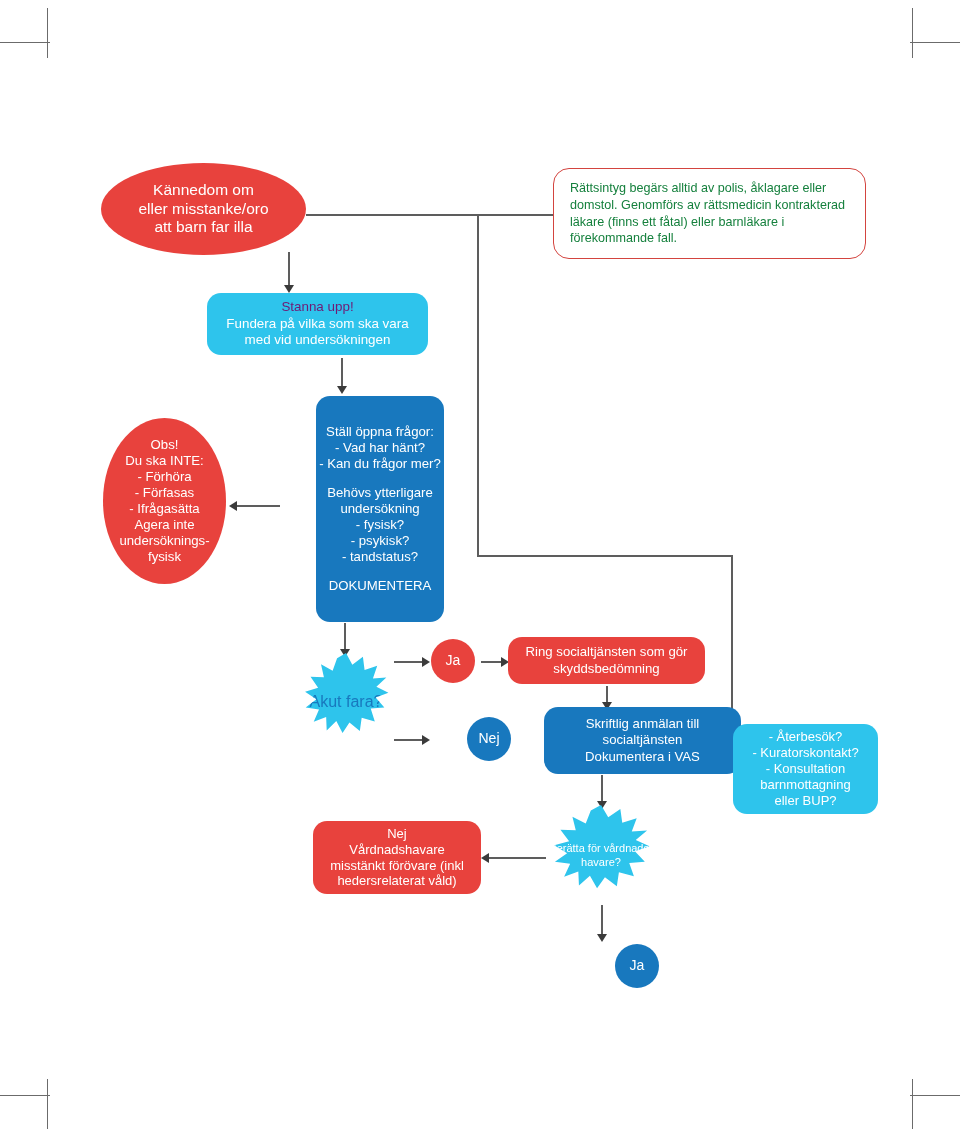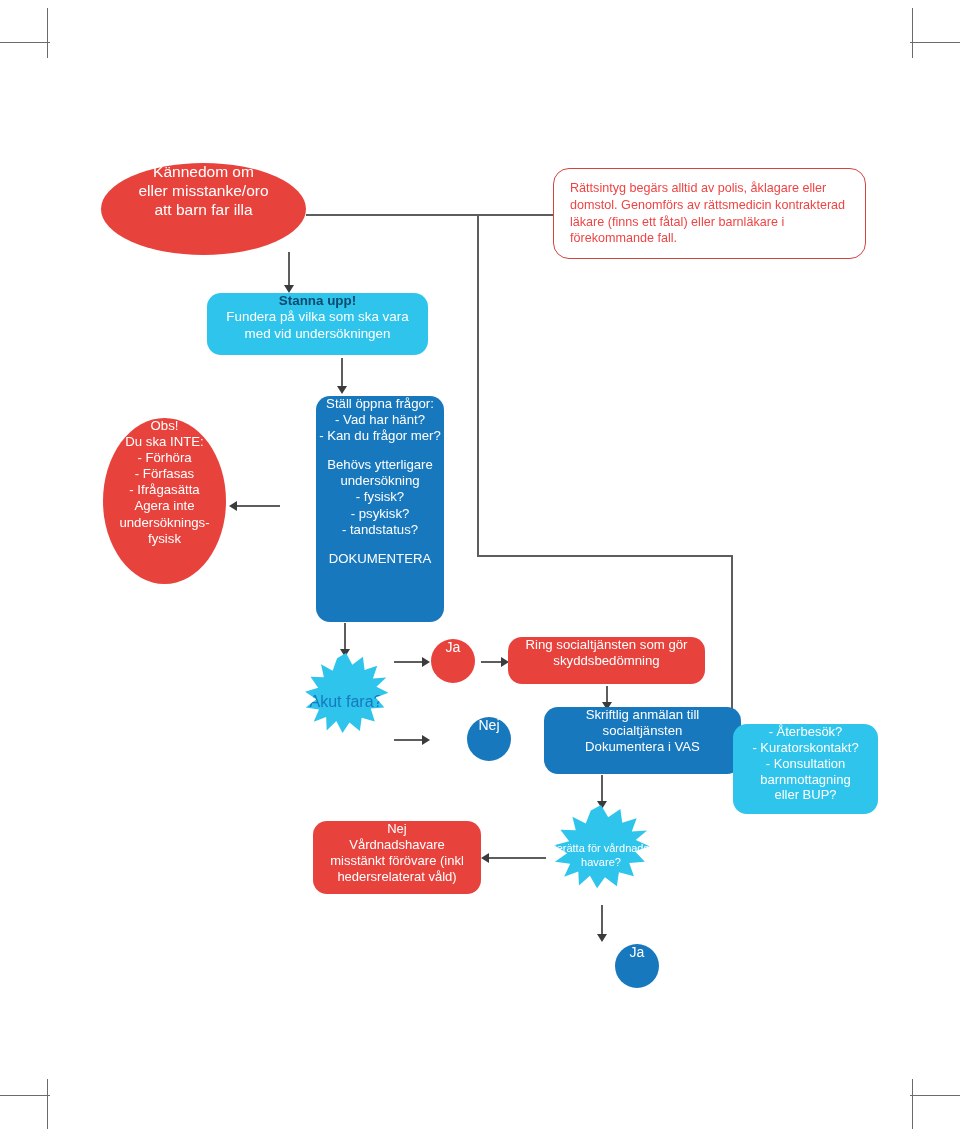--- a/index.html
+++ b/index.html
@@ -5,38 +5,38 @@
   html,body{margin:0;padding:0;background:#ffffff;}
   body{font-family:"Liberation Sans", sans-serif;}
   #page{position:relative;width:960px;height:1137px;background:#fff;overflow:hidden;}
 
   
   .crop{position:absolute;background:#6b6b6b;}
   .crop.h{height:1px;width:50px;}
   .crop.v{width:1px;height:50px;}
 
   
-  .node{position:absolute;box-sizing:border-box;display:flex;
+  .node{position:absolute;box-sizing:border-box;display:flex;align-items:center;
         justify-content:center;text-align:center;color:#ffffff;line-height:1.22;}
   .node .lines{width:100%;}
   .node .ln{display:block;}
 
   .red{background:#e8423d;}
   .blue{background:#1878be;margin-left:36px;}
   .cyan{background:#2ec4ec;}
 
   .ellipse{border-radius:50%;}
   .circle{border-radius:50%;}
   .rounded{border-radius:14px;}
 
   .outline-box{position:absolute;box-sizing:border-box;background:#ffffff;
-      border:1.6px solid #d3443f;border-radius:16px;color:#ef4444;
+      border:1.6px solid #d3443f;border-radius:16px;color:#15803d;
       display:flex;align-items:center;padding:10px 16px;line-height:1.33;}
 
-  .red-text{color:#0c4a6e;font-weight:bold;}
+  .red-text{color:#701a75;}
 
   
   .ln-h{position:absolute;height:1.6px;background:#5d5d5d;}
   .ln-v{position:absolute;width:1.6px;background:#5d5d5d;}
   .arrow{position:absolute;width:0;height:0;}
   .arrow.down{border-left:5px solid transparent;border-right:5px solid transparent;border-top:8px solid #3b3b3b;}
   .arrow.left{border-top:5px solid transparent;border-bottom:5px solid transparent;border-right:8px solid #3b3b3b;}
   .arrow.right{border-top:5px solid transparent;border-bottom:5px solid transparent;border-left:8px solid #3b3b3b;}
 
   

